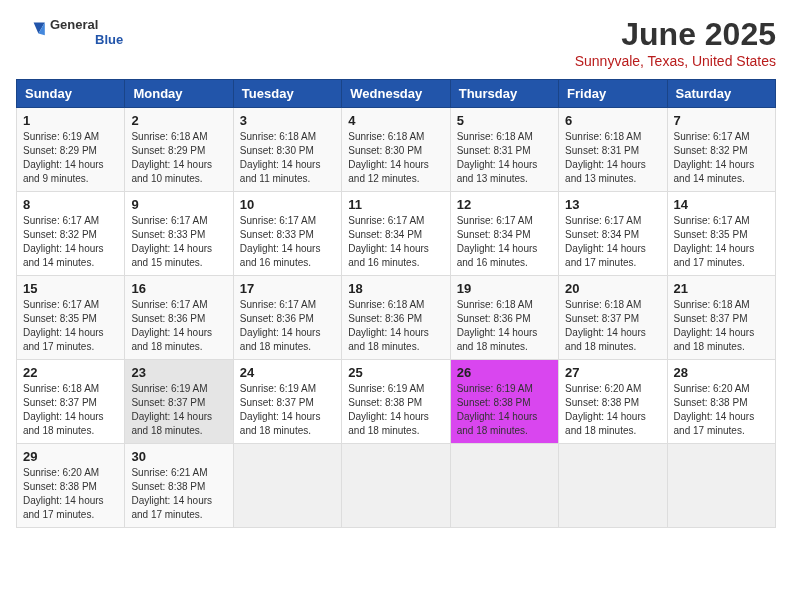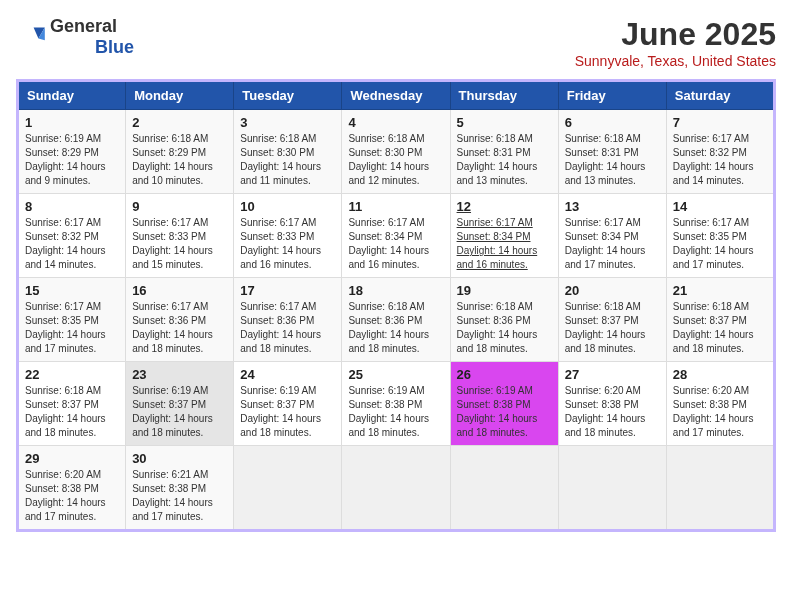--- a/index.html
+++ b/index.html
@@ -17,21 +17,21 @@
       margin-bottom: 10px;
     }
     .logo {
       display: flex;
       align-items: center;
       gap: 2px;
     }
     .logo-text {
       display: flex;
       flex-direction: column;
-      font-size: 18px;
+      font-size: 13px;
       font-weight: bold;
     }
     .logo-text .general { color: #333; }
     .logo-text .blue { color: #2255aa; padding-left: 45px; }
     .logo-icon {
       width: 32px;
       height: 32px;
     }
     .title-area {
       text-align: right;
@@ -41,21 +41,21 @@
       font-weight: bold;
       color: #333;
     }
     .location {
       font-size: 14px;
       color: #b91c1c;
     }
     .calendar {
       width: 100%;
       border-collapse: collapse;
-      border: 3px solid #c4b5fd;
+      border: 1px solid #c4b5fd;
     }
     .calendar th {
       background-color: #2255aa;
       color: white;
       padding: 6px 8px;
       font-size: 13px;
       font-weight: bold;
       text-align: left;
       border: 1px solid #1a4488;
     }
@@ -208,21 +208,21 @@
         </div>
       </td>
         <td style="background: rgb(255, 255, 255);">
         <span class="day-number">11</span>
         <div class="day-info">
           Sunrise: 6:17 AM<br>
           Sunset: 8:34 PM<br>
           Daylight: 14 hours and 16 minutes.
         </div>
       </td>
-        <td style="background: rgb(255, 255, 255); text-decoration: underline;">
+        <td style="background: rgb(255, 255, 255);">
         <span class="day-number">12</span>
         <div class="day-info">
           Sunrise: 6:17 AM<br>
           Sunset: 8:34 PM<br>
           Daylight: 14 hours and 16 minutes.
         </div>
       </td>
         <td style="background: rgb(255, 255, 255);">
         <span class="day-number">13</span>
         <div class="day-info">

